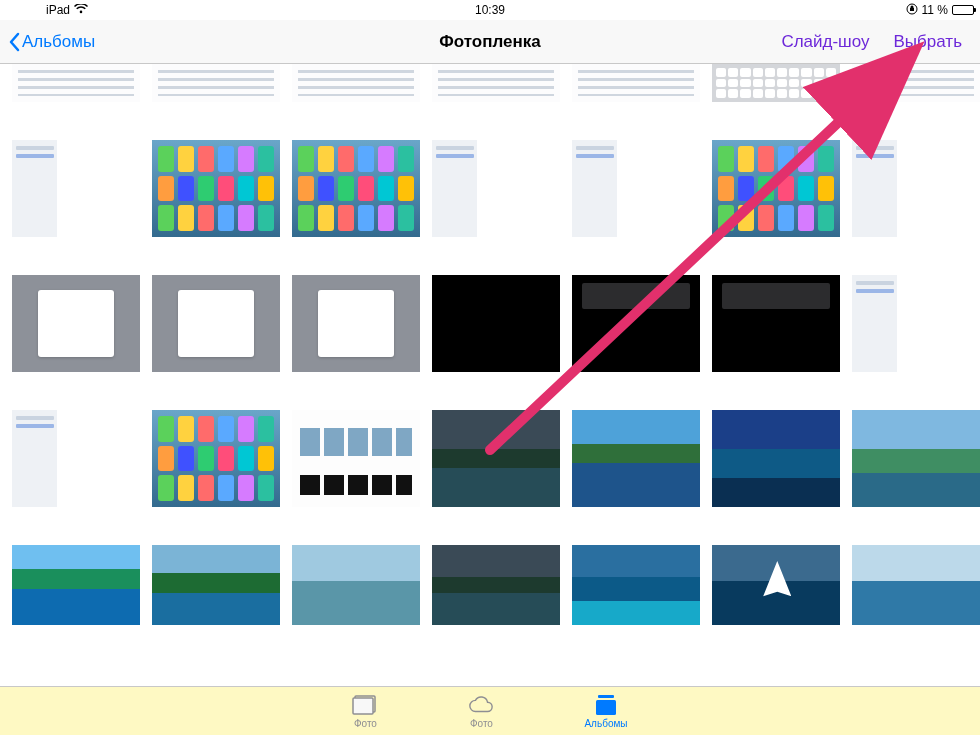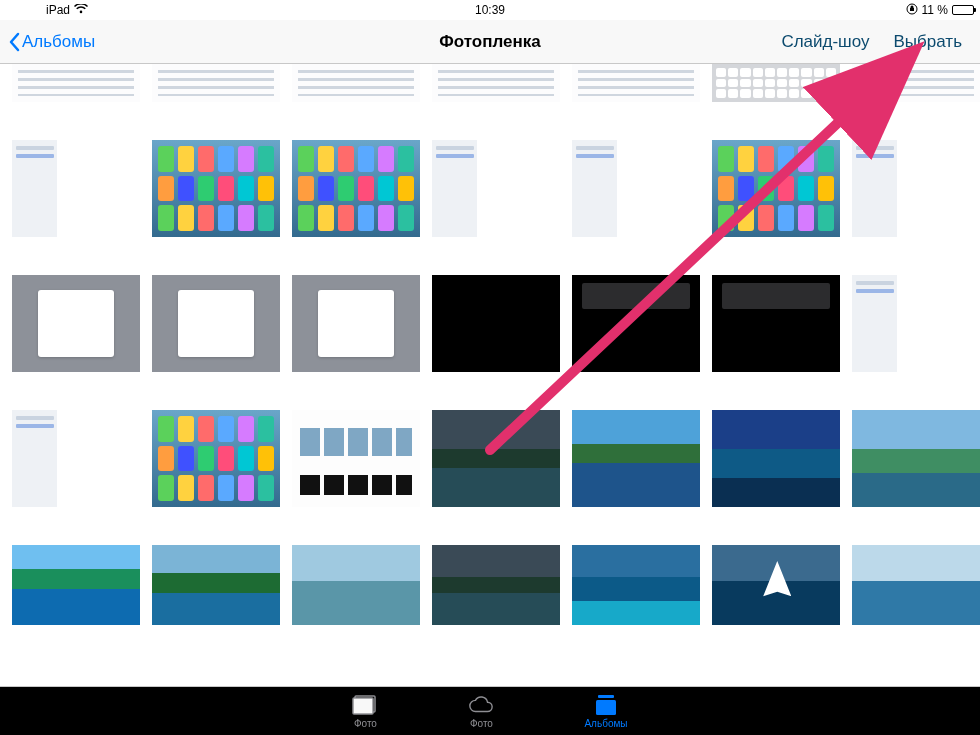--- a/index.html
+++ b/index.html
@@ -55,21 +55,21 @@
   .chevron-left {
     width: 12px; height: 20px; display:inline-block;
   }
   .nav-title {
     position: absolute; left: 50%; transform: translateX(-50%);
     font-size: 17px; font-weight: 600; color: #000;
   }
   .nav-actions {
     margin-left: auto; display: flex; gap: 24px; padding-right: 18px;
   }
-  .nav-action { color: #0c4a6e; font-size: 17px; cursor: pointer; }
+  .nav-action { color: #6d28d9; font-size: 17px; cursor: pointer; }
 
   
   .grid-wrap {
     height: calc(735px - 20px - 44px - 49px);
     overflow: hidden;
     padding: 0 12px;
   }
   .grid {
     display: grid;
     grid-template-columns: repeat(7, 128px);
@@ -156,21 +156,21 @@
   .t-land-9{ background:linear-gradient(180deg,#3b6a8e 0 45%, #083a5e 45% 100%);
     position:relative;}
   .t-land-9::after{ content:""; position:absolute; left:40%; top:20%; width:22%; height:55%;
     background:#fff; clip-path:polygon(50% 0,100% 80%,50% 70%,0 80%);}
   .t-land-10{ background:linear-gradient(180deg,#7bb4d6 0 35%, #1d6b33 35% 60%, #1a6ea0 60% 100%);}
 
   
   .tab-bar {
     position: absolute; bottom: 0; left: 0; right: 0;
     height: 49px; border-top: 1px solid #c8c8c8;
-    background: #000000;
+    background: #fef9c3;
     display: flex; justify-content: center; gap: 90px;
     align-items: center;
   }
   .tab {
     display: flex; flex-direction: column; align-items: center; gap: 2px;
     font-size: 10px; color: #8e8e93; cursor: pointer;
   }
   .tab.active { color: #007aff; }
   .tab-icon { width: 26px; height: 22px; display:flex; align-items:flex-end; justify-content:center; }
 

